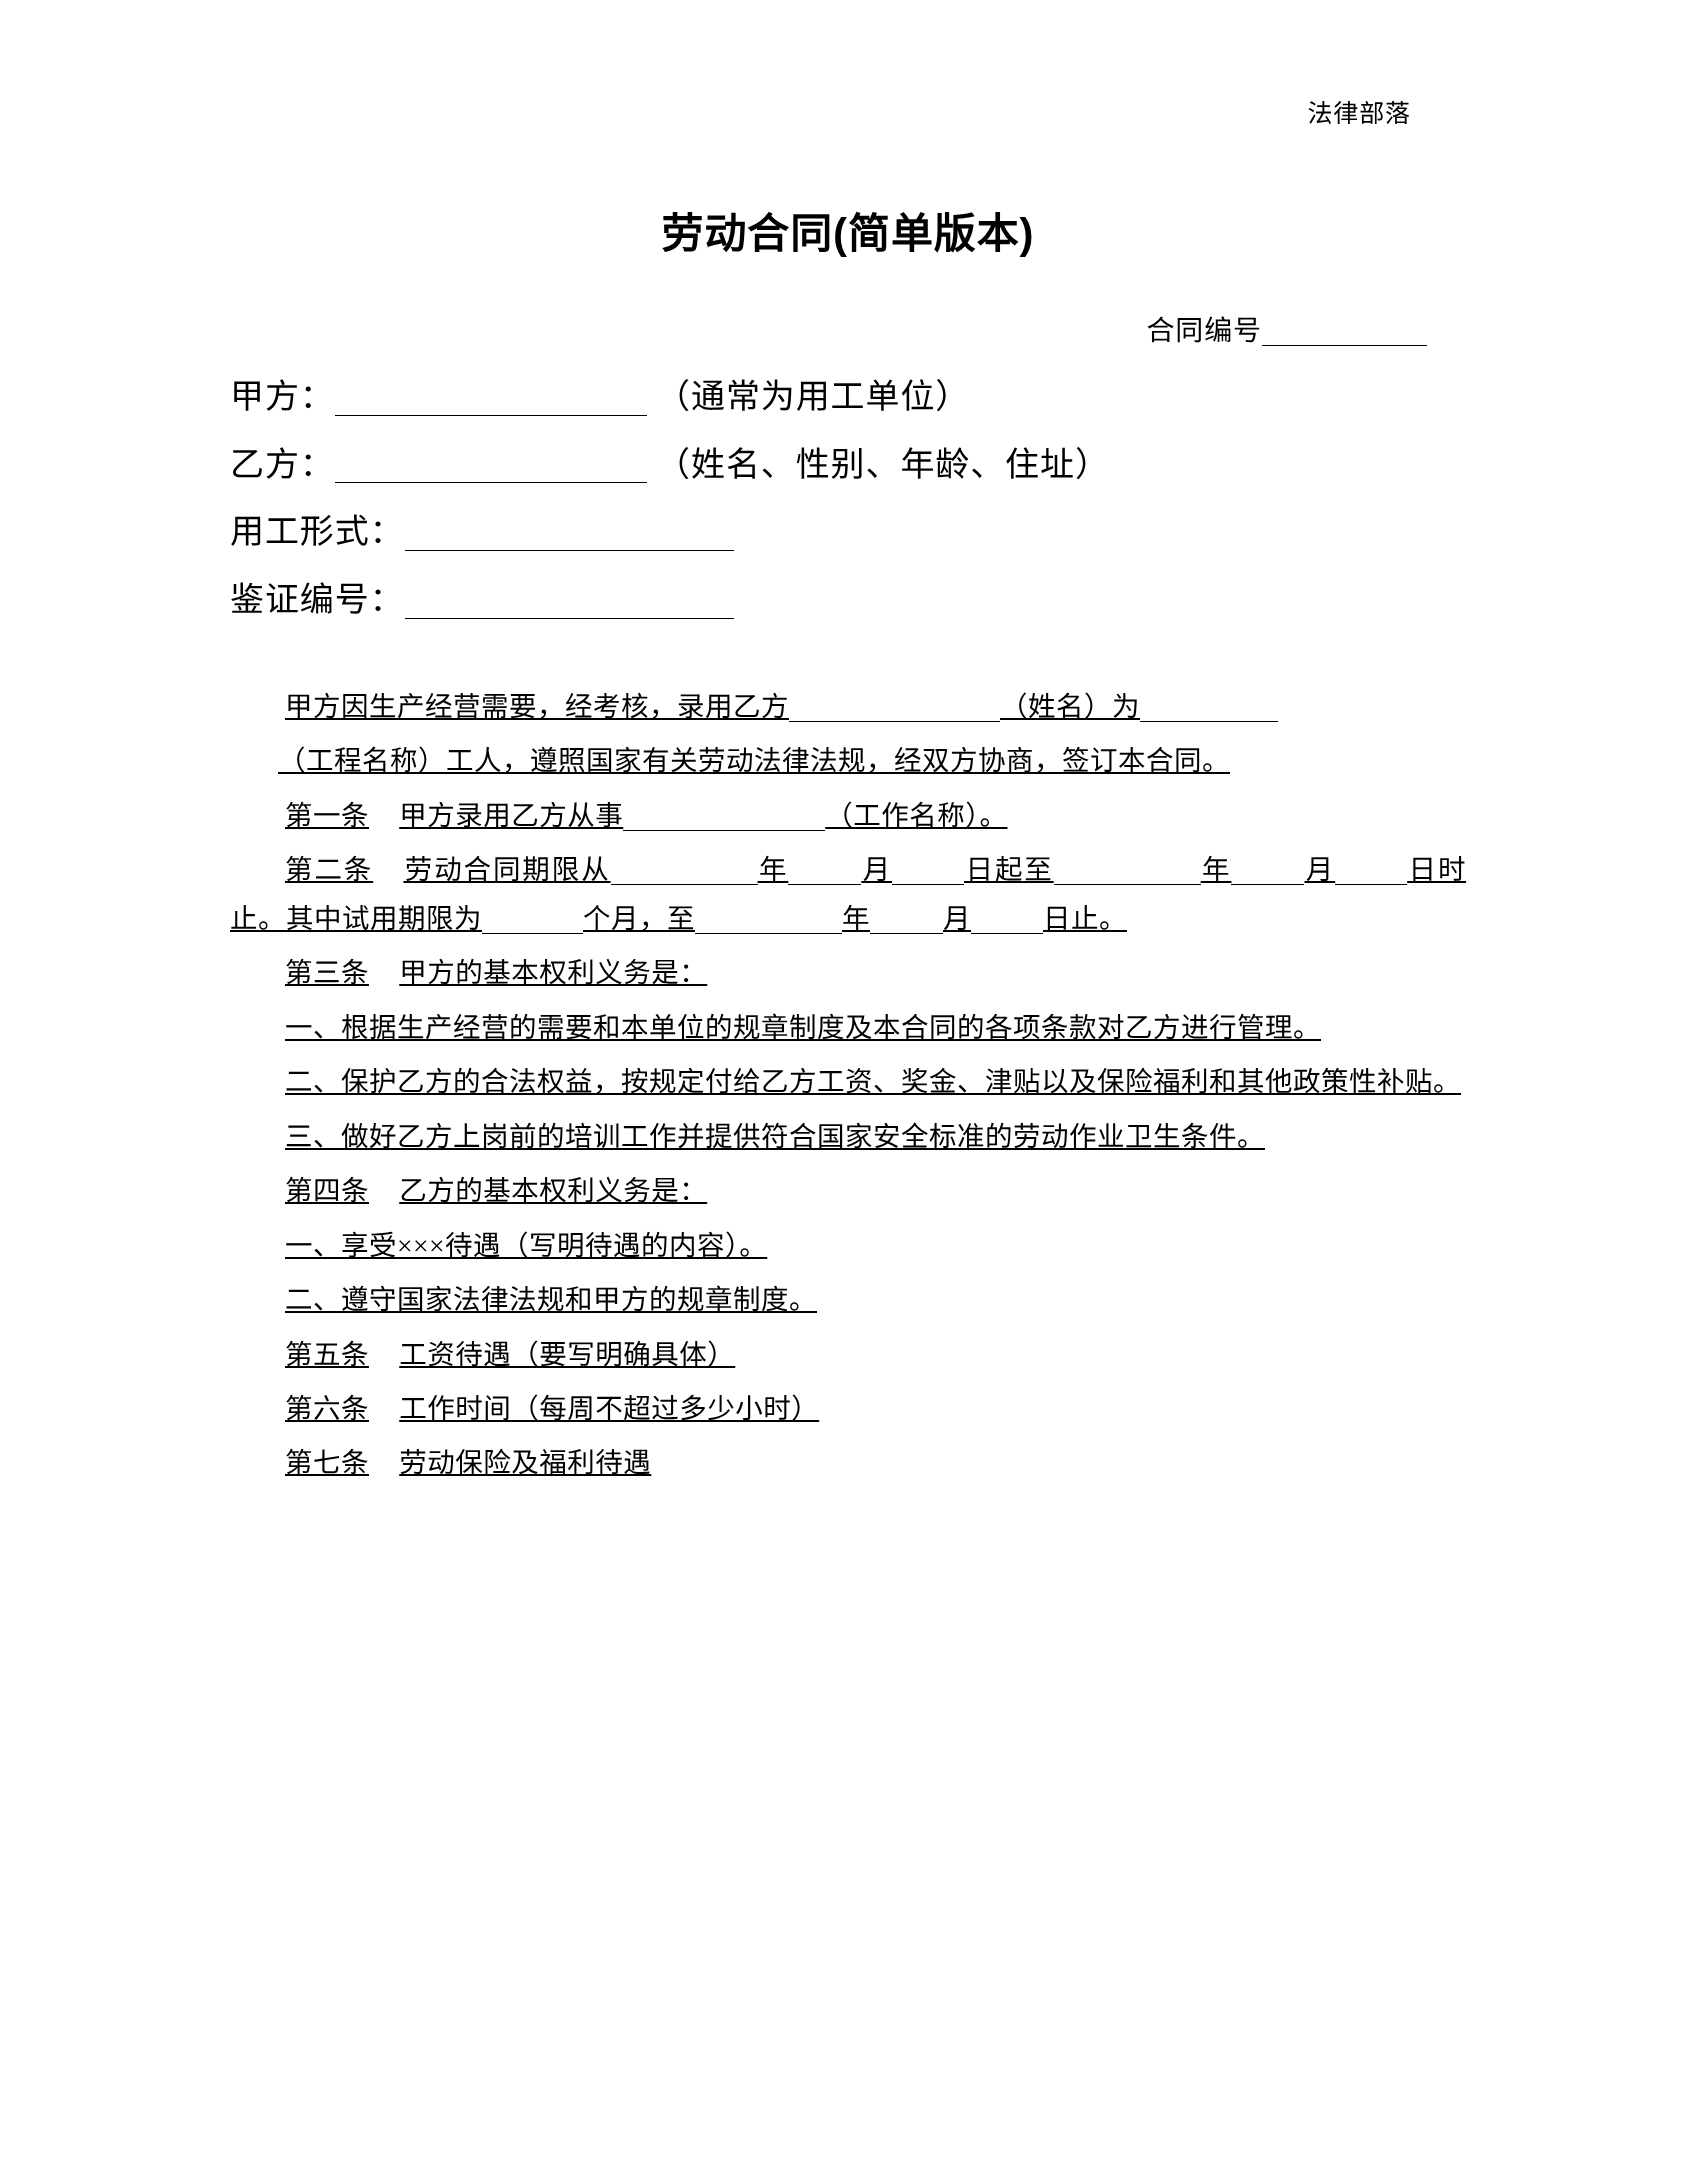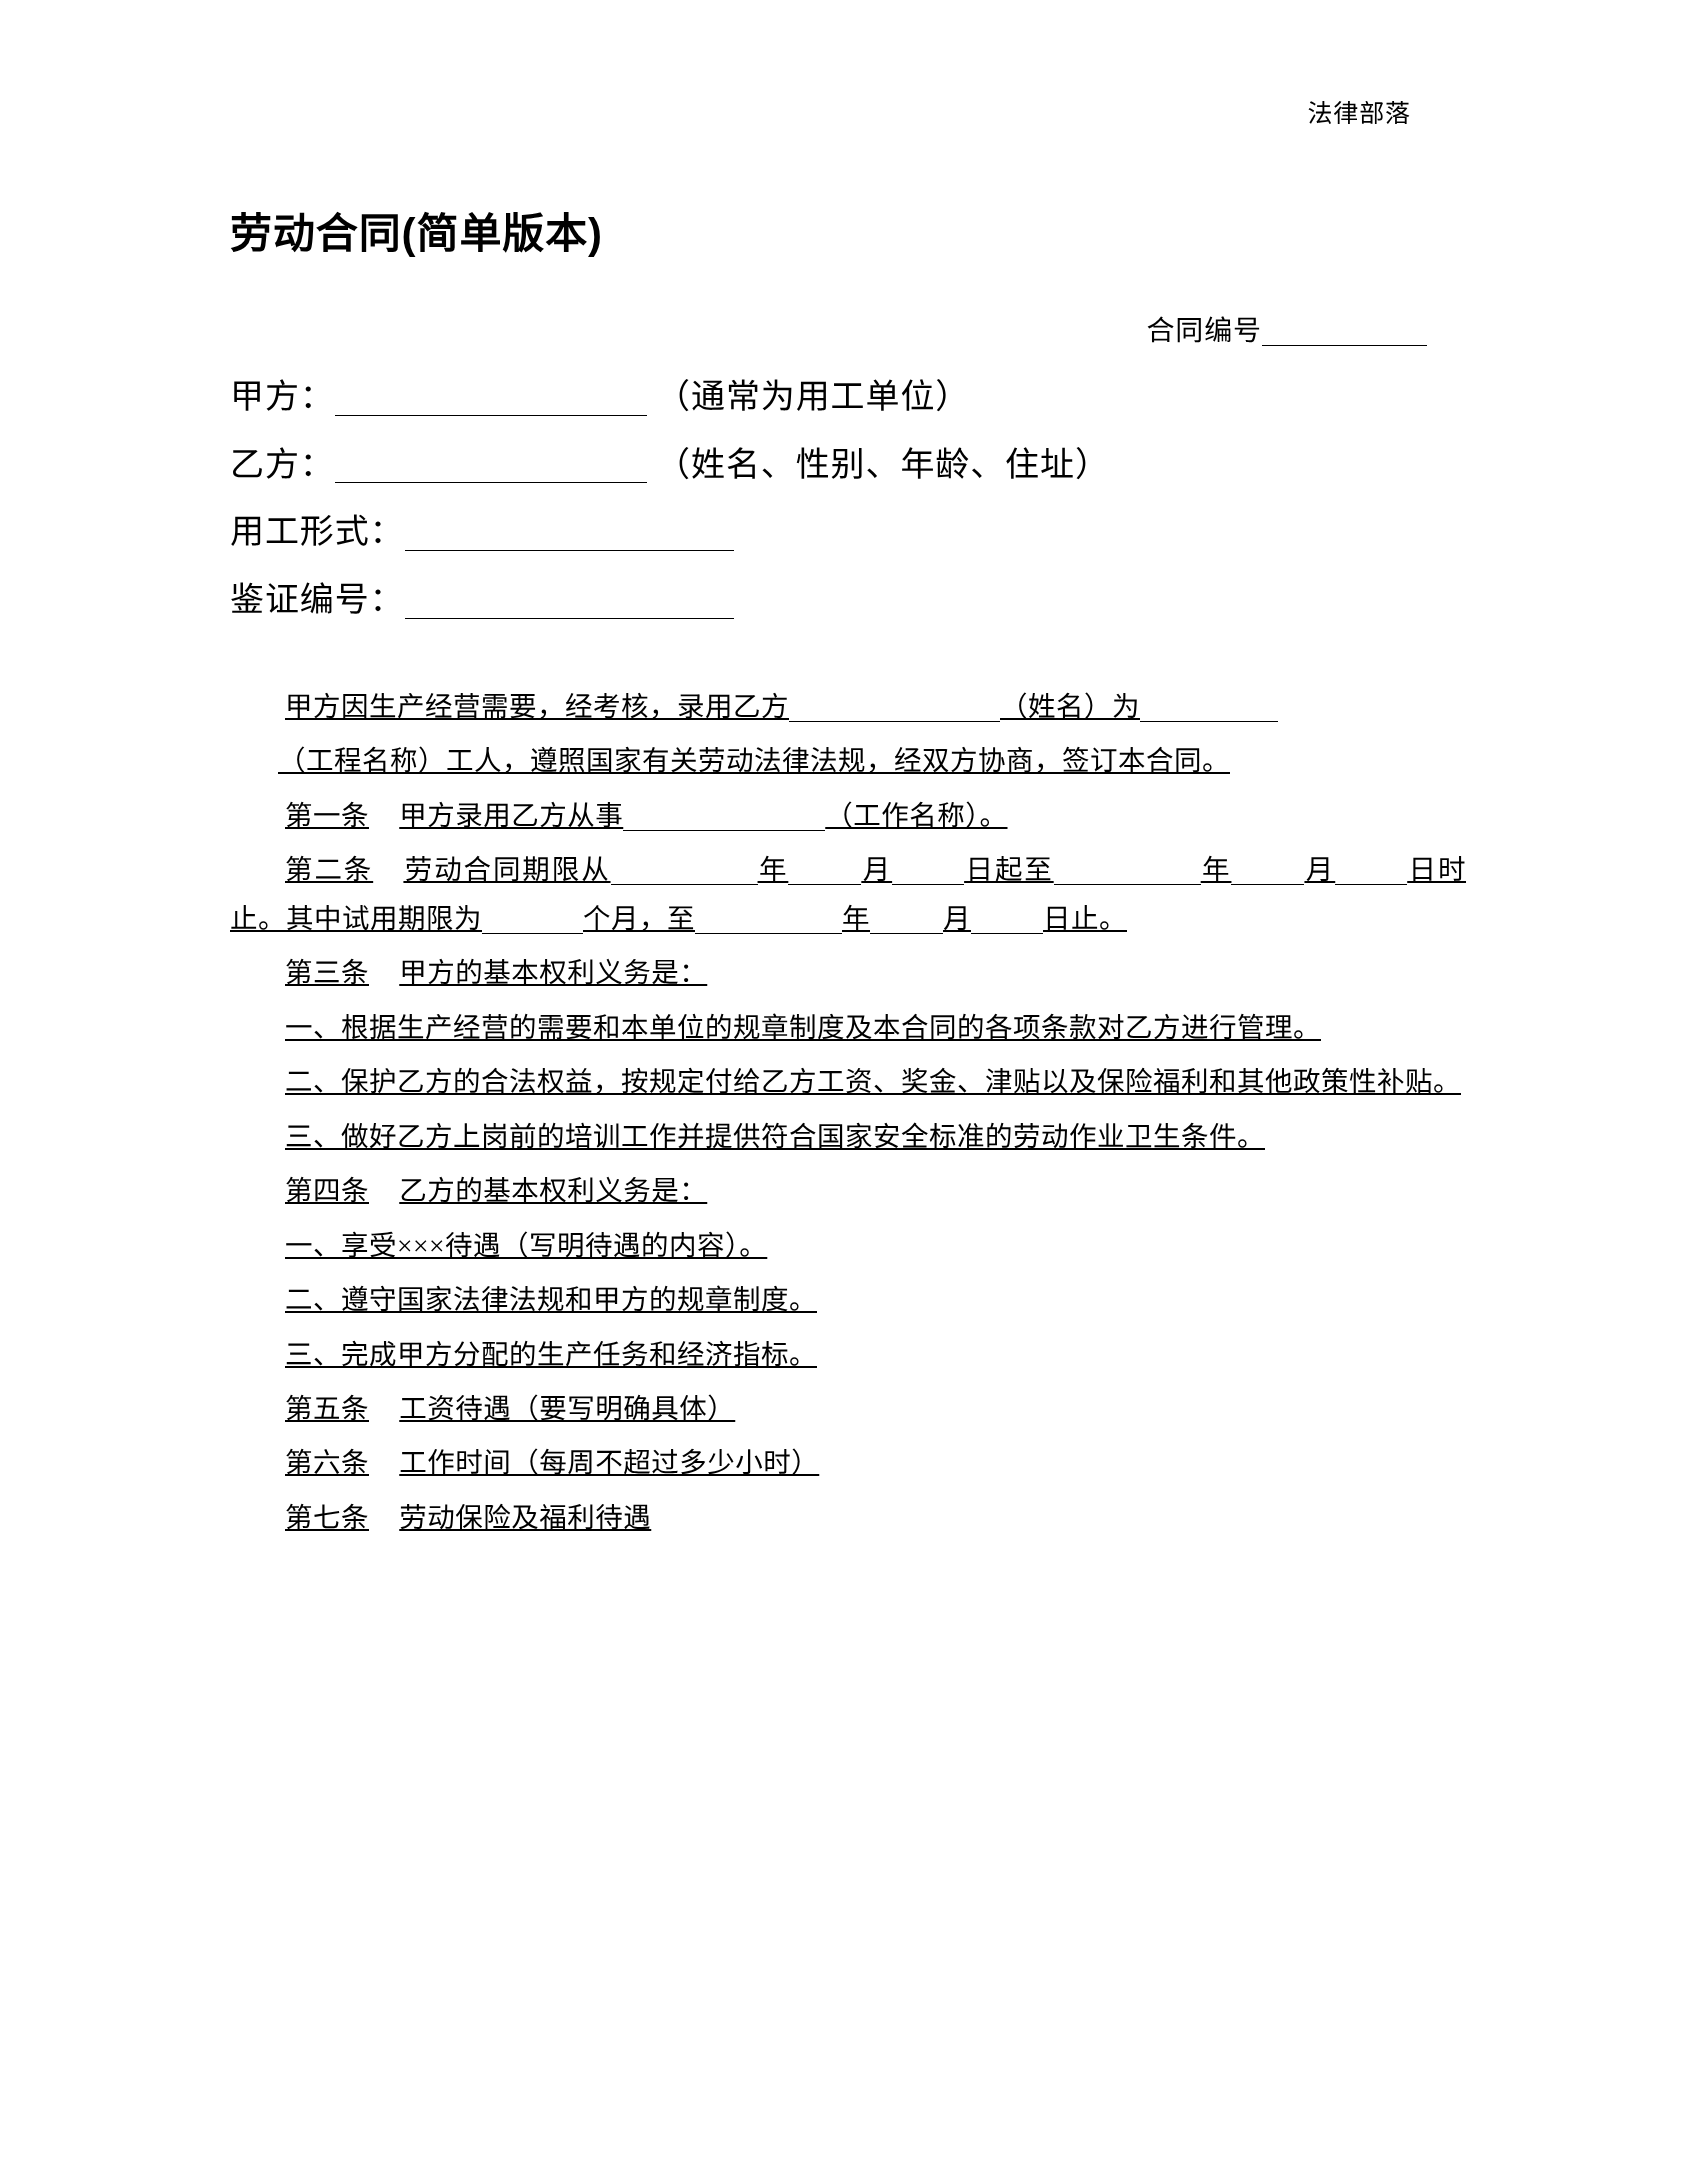--- a/index.html
+++ b/index.html
@@ -23,21 +23,21 @@
   }
   .header-right {
     text-align: right;
     font-size: 25px;
     line-height: 1;
     padding-top: 101px;
     padding-right: 55px;
     letter-spacing: 0.9px;
   }
   .doc-title {
-    text-align: left;
+    text-align: center;
     font-size: 42px;
     font-weight: bold;
     letter-spacing: 0.9px;
     margin-top: 73px;
     font-family: "Liberation Sans", "DejaVu Sans", sans-serif;
   }
   .contract-no {
     text-align: right;
     font-size: 28px;
     margin-top: 48px;
@@ -133,21 +133,20 @@
     <p class="para"><span class="clause-label">第三条</span><span class="gap"></span><span>甲方的基本权利义务是：</span></p>
 
     <p class="para">一、根据生产经营的需要和本单位的规章制度及本合同的各项条款对乙方进行管理。</p>
     <p class="para">二、保护乙方的合法权益，按规定付给乙方工资、奖金、津贴以及保险福利和其他政策性补贴。</p>
     <p class="para">三、做好乙方上岗前的培训工作并提供符合国家安全标准的劳动作业卫生条件。</p>
 
     <p class="para"><span class="clause-label">第四条</span><span class="gap"></span><span>乙方的基本权利义务是：</span></p>
 
     <p class="para">一、享受×××待遇（写明待遇的内容）。</p>
     <p class="para">二、遵守国家法律法规和甲方的规章制度。</p>
-    <p class="para">三、完成甲方分配的生产任务和经济指标。</p>
 
     <p class="para"><span class="clause-label">第五条</span><span class="gap"></span><span>工资待遇（要写明确具体）</span></p>
 
     <p class="para"><span class="clause-label">第六条</span><span class="gap"></span><span>工作时间（每周不超过多少小时）</span></p>
 
     <p class="para"><span class="clause-label">第七条</span><span class="gap"></span><span>劳动保险及福利待遇</span></p>
 
   </div>
 </div>
 

